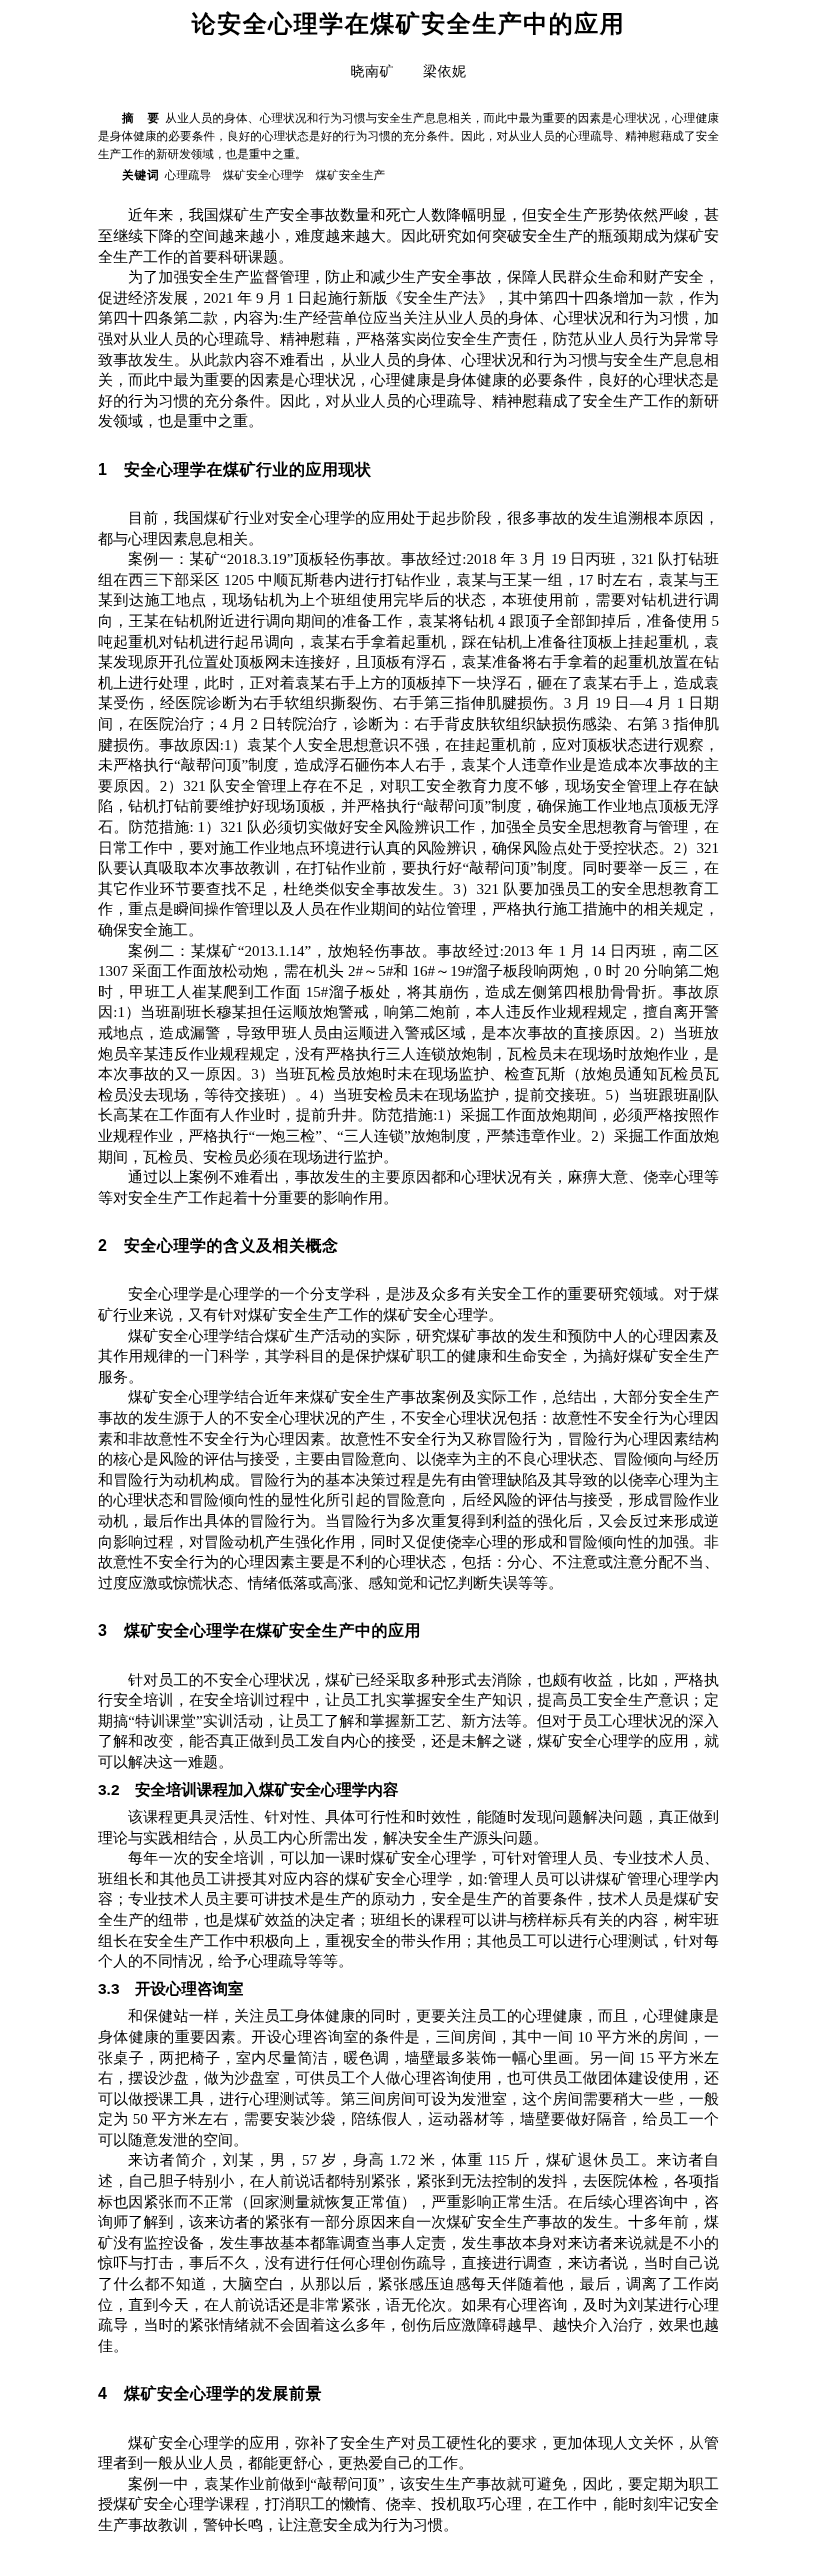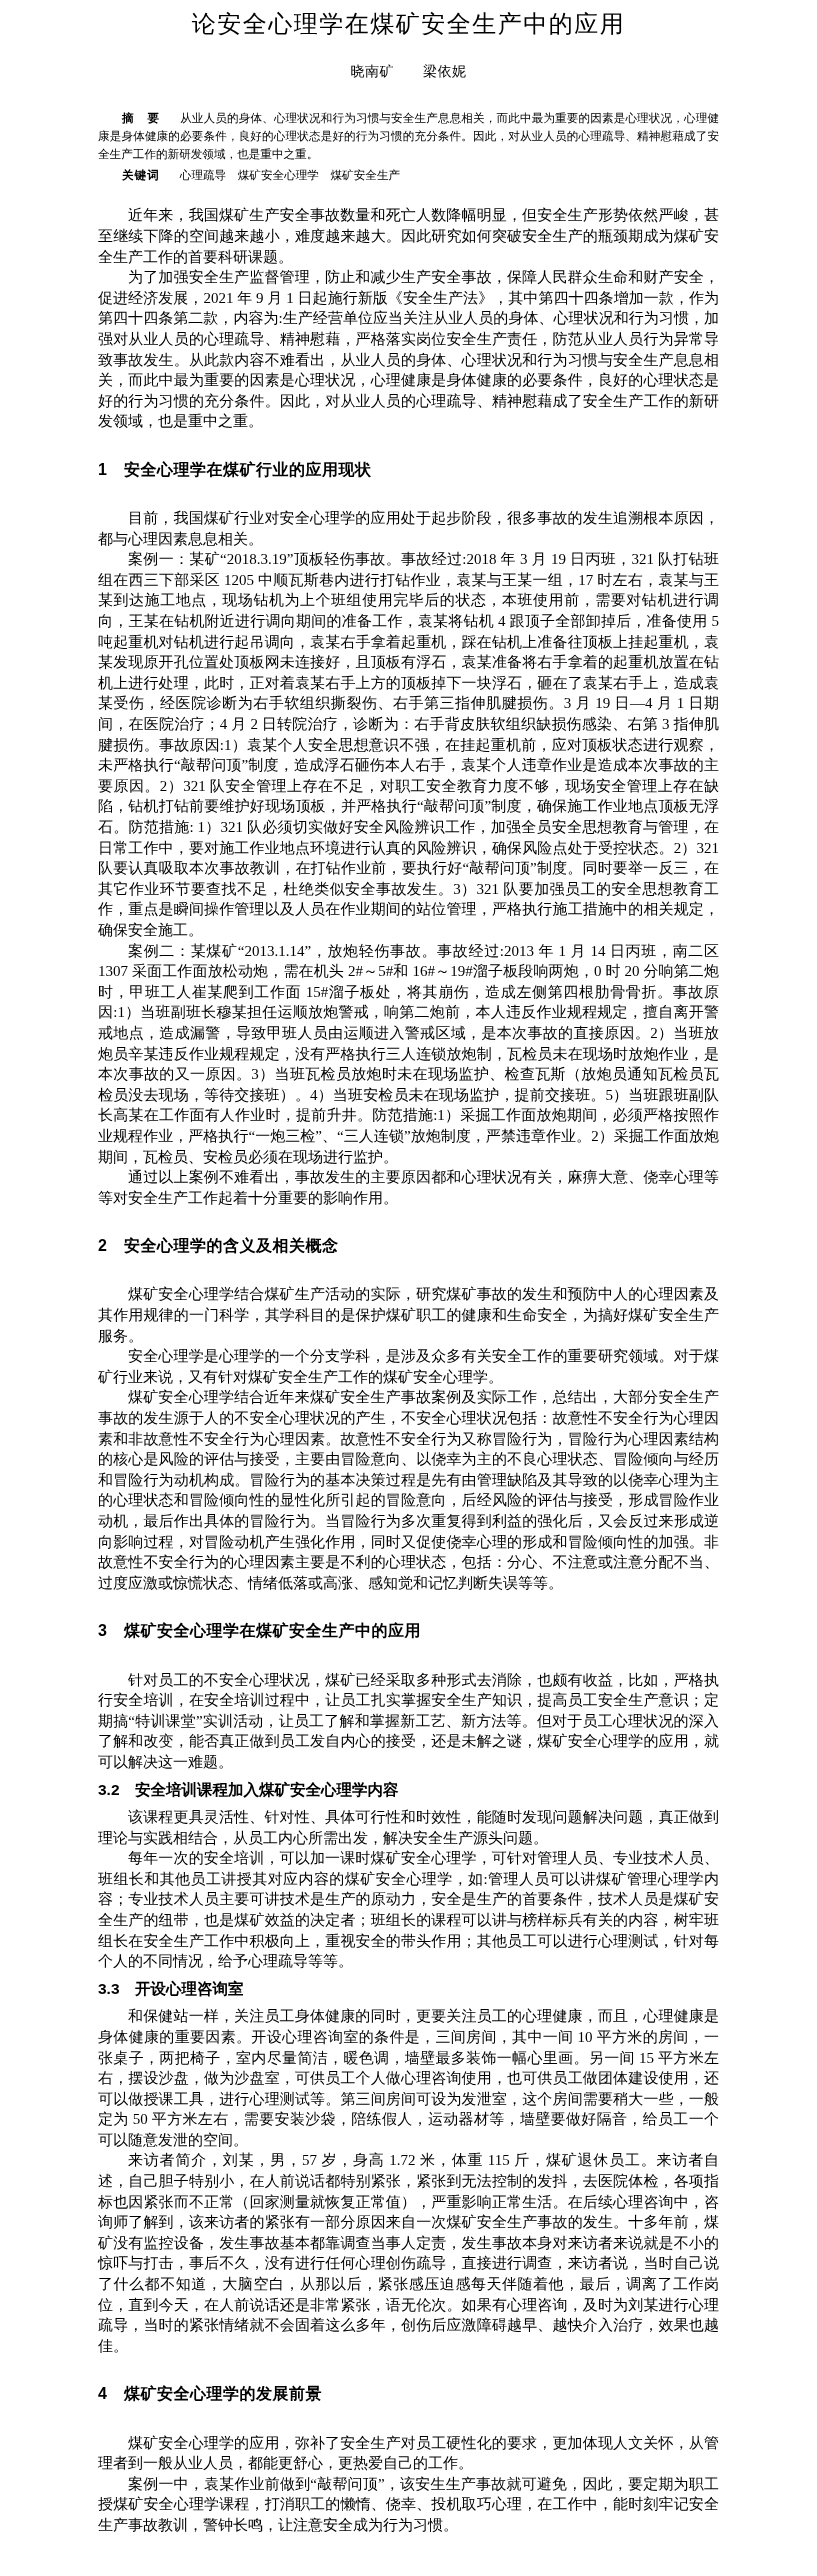--- a/index.html
+++ b/index.html
@@ -1,23 +1,23 @@
 <!DOCTYPE html>
 <html style="font-size:8.2px"><head>
 <meta charset="utf-8">
 <style>
   html,body{margin:0;padding:0;background:#ffffff;}
   body{width:818px;color:#000;font-family:"Liberation Serif","DejaVu Serif",serif;}
   .page{width:818px;min-height:2943px;box-sizing:border-box;background:#ffffff;padding:6.2px 99px 20.6px 98px;}
-  .title{font-family:"Liberation Sans","DejaVu Sans",sans-serif;font-weight:normal;font-size:24px;line-height:1.25;text-align:center;margin:3.1px 0 0 0;letter-spacing:1.5px;}
+  .title{font-family:"Liberation Sans","DejaVu Sans",sans-serif;font-weight:bold;font-size:24px;line-height:1.25;text-align:center;margin:3.1px 0 0 0;letter-spacing:1.5px;}
   .authors{font-size:14px;text-align:center;margin:24px 0 0 0;letter-spacing:0.5px;}
   .abstract{font-size:11.6px;line-height:18px;margin:28px 0 0 0;text-indent:24px;text-align:justify;}
   .keywords{margin-top:1.5px;}
   .blabel{font-family:"Liberation Sans","DejaVu Sans",sans-serif;font-weight:bold;}
-  .abstract .blabel{margin-right:20px;letter-spacing:1px;}
+  .abstract .blabel{margin-right:5px;letter-spacing:1px;}
   .bp{font-size:15px;line-height:20.6px;margin:0;text-indent:2em;text-align:justify;}
   .first{margin-top:20.6px;}
   .sec{font-family:"Liberation Sans","DejaVu Sans",sans-serif;font-weight:bold;font-size:16px;line-height:1.2;margin:28px 0 29px 0;letter-spacing:0.5px;}
   .subsec{font-family:"Liberation Sans","DejaVu Sans",sans-serif;font-weight:bold;font-size:15.5px;line-height:1.3;margin:7.2px 0 7.2px 0;}
 </style>
 </head>
 <body>
 
 <div class="page">
 
@@ -32,22 +32,22 @@
   <p class="bp first">近年来，我国煤矿生产安全事故数量和死亡人数降幅明显，但安全生产形势依然严峻，甚至继续下降的空间越来越小，难度越来越大。因此研究如何突破安全生产的瓶颈期成为煤矿安全生产工作的首要科研课题。</p>
   <p class="bp">为了加强安全生产监督管理，防止和减少生产安全事故，保障人民群众生命和财产安全，促进经济发展，2021 年 9 月 1 日起施行新版《安全生产法》，其中第四十四条增加一款，作为第四十四条第二款，内容为:生产经营单位应当关注从业人员的身体、心理状况和行为习惯，加强对从业人员的心理疏导、精神慰藉，严格落实岗位安全生产责任，防范从业人员行为异常导致事故发生。从此款内容不难看出，从业人员的身体、心理状况和行为习惯与安全生产息息相关，而此中最为重要的因素是心理状况，心理健康是身体健康的必要条件，良好的心理状态是好的行为习惯的充分条件。因此，对从业人员的心理疏导、精神慰藉成了安全生产工作的新研发领域，也是重中之重。</p>
 
   <h2 class="sec">1　安全心理学在煤矿行业的应用现状</h2>
   <p class="bp">目前，我国煤矿行业对安全心理学的应用处于起步阶段，很多事故的发生追溯根本原因，都与心理因素息息相关。</p>
   <p class="bp">案例一：某矿“2018.3.19”顶板轻伤事故。事故经过:2018 年 3 月 19 日丙班，321 队打钻班组在西三下部采区 1205 中顺瓦斯巷内进行打钻作业，袁某与王某一组，17 时左右，袁某与王某到达施工地点，现场钻机为上个班组使用完毕后的状态，本班使用前，需要对钻机进行调向，王某在钻机附近进行调向期间的准备工作，袁某将钻机 4 跟顶子全部卸掉后，准备使用 5 吨起重机对钻机进行起吊调向，袁某右手拿着起重机，踩在钻机上准备往顶板上挂起重机，袁某发现原开孔位置处顶板网未连接好，且顶板有浮石，袁某准备将右手拿着的起重机放置在钻机上进行处理，此时，正对着袁某右手上方的顶板掉下一块浮石，砸在了袁某右手上，造成袁某受伤，经医院诊断为右手软组织撕裂伤、右手第三指伸肌腱损伤。3 月 19 日—4 月 1 日期间，在医院治疗；4 月 2 日转院治疗，诊断为：右手背皮肤软组织缺损伤感染、右第 3 指伸肌腱损伤。事故原因:1）袁某个人安全思想意识不强，在挂起重机前，应对顶板状态进行观察，未严格执行“敲帮问顶”制度，造成浮石砸伤本人右手，袁某个人违章作业是造成本次事故的主要原因。2）321 队安全管理上存在不足，对职工安全教育力度不够，现场安全管理上存在缺陷，钻机打钻前要维护好现场顶板，并严格执行“敲帮问顶”制度，确保施工作业地点顶板无浮石。防范措施: 1）321 队必须切实做好安全风险辨识工作，加强全员安全思想教育与管理，在日常工作中，要对施工作业地点环境进行认真的风险辨识，确保风险点处于受控状态。2）321 队要认真吸取本次事故教训，在打钻作业前，要执行好“敲帮问顶”制度。同时要举一反三，在其它作业环节要查找不足，杜绝类似安全事故发生。3）321 队要加强员工的安全思想教育工作，重点是瞬间操作管理以及人员在作业期间的站位管理，严格执行施工措施中的相关规定，确保安全施工。</p>
   <p class="bp">案例二：某煤矿“2013.1.14”，放炮轻伤事故。事故经过:2013 年 1 月 14 日丙班，南二区 1307 采面工作面放松动炮，需在机头 2#～5#和 16#～19#溜子板段响两炮，0 时 20 分响第二炮时，甲班工人崔某爬到工作面 15#溜子板处，将其崩伤，造成左侧第四根肋骨骨折。事故原因:1）当班副班长穆某担任运顺放炮警戒，响第二炮前，本人违反作业规程规定，擅自离开警戒地点，造成漏警，导致甲班人员由运顺进入警戒区域，是本次事故的直接原因。2）当班放炮员辛某违反作业规程规定，没有严格执行三人连锁放炮制，瓦检员未在现场时放炮作业，是本次事故的又一原因。3）当班瓦检员放炮时未在现场监护、检查瓦斯（放炮员通知瓦检员瓦检员没去现场，等待交接班）。4）当班安检员未在现场监护，提前交接班。5）当班跟班副队长高某在工作面有人作业时，提前升井。防范措施:1）采掘工作面放炮期间，必须严格按照作业规程作业，严格执行“一炮三检”、“三人连锁”放炮制度，严禁违章作业。2）采掘工作面放炮期间，瓦检员、安检员必须在现场进行监护。</p>
   <p class="bp">通过以上案例不难看出，事故发生的主要原因都和心理状况有关，麻痹大意、侥幸心理等等对安全生产工作起着十分重要的影响作用。</p>
 
   <h2 class="sec">2　安全心理学的含义及相关概念</h2>
+  <p class="bp">安全心理学是心理学的一个分支学科，是涉及众多有关安全工作的重要研究领域。对于煤矿行业来说，又有针对煤矿安全生产工作的煤矿安全心理学。</p>
   <p class="bp">煤矿安全心理学结合煤矿生产活动的实际，研究煤矿事故的发生和预防中人的心理因素及其作用规律的一门科学，其学科目的是保护煤矿职工的健康和生命安全，为搞好煤矿安全生产服务。</p>
-  <p class="bp">安全心理学是心理学的一个分支学科，是涉及众多有关安全工作的重要研究领域。对于煤矿行业来说，又有针对煤矿安全生产工作的煤矿安全心理学。</p>
   <p class="bp">煤矿安全心理学结合近年来煤矿安全生产事故案例及实际工作，总结出，大部分安全生产事故的发生源于人的不安全心理状况的产生，不安全心理状况包括：故意性不安全行为心理因素和非故意性不安全行为心理因素。故意性不安全行为又称冒险行为，冒险行为心理因素结构的核心是风险的评估与接受，主要由冒险意向、以侥幸为主的不良心理状态、冒险倾向与经历和冒险行为动机构成。冒险行为的基本决策过程是先有由管理缺陷及其导致的以侥幸心理为主的心理状态和冒险倾向性的显性化所引起的冒险意向，后经风险的评估与接受，形成冒险作业动机，最后作出具体的冒险行为。当冒险行为多次重复得到利益的强化后，又会反过来形成逆向影响过程，对冒险动机产生强化作用，同时又促使侥幸心理的形成和冒险倾向性的加强。非故意性不安全行为的心理因素主要是不利的心理状态，包括：分心、不注意或注意分配不当、过度应激或惊慌状态、情绪低落或高涨、感知觉和记忆判断失误等等。</p>
 
   <h2 class="sec">3　煤矿安全心理学在煤矿安全生产中的应用</h2>
   <p class="bp">针对员工的不安全心理状况，煤矿已经采取多种形式去消除，也颇有收益，比如，严格执行安全培训，在安全培训过程中，让员工扎实掌握安全生产知识，提高员工安全生产意识；定期搞“特训课堂”实训活动，让员工了解和掌握新工艺、新方法等。但对于员工心理状况的深入了解和改变，能否真正做到员工发自内心的接受，还是未解之谜，煤矿安全心理学的应用，就可以解决这一难题。</p>
 
 
   <h3 class="subsec">3.2　安全培训课程加入煤矿安全心理学内容</h3>
   <p class="bp">该课程更具灵活性、针对性、具体可行性和时效性，能随时发现问题解决问题，真正做到理论与实践相结合，从员工内心所需出发，解决安全生产源头问题。</p>
   <p class="bp">每年一次的安全培训，可以加一课时煤矿安全心理学，可针对管理人员、专业技术人员、班组长和其他员工讲授其对应内容的煤矿安全心理学，如:管理人员可以讲煤矿管理心理学内容；专业技术人员主要可讲技术是生产的原动力，安全是生产的首要条件，技术人员是煤矿安全生产的纽带，也是煤矿效益的决定者；班组长的课程可以讲与榜样标兵有关的内容，树牢班组长在安全生产工作中积极向上，重视安全的带头作用；其他员工可以进行心理测试，针对每个人的不同情况，给予心理疏导等等。</p>
 

